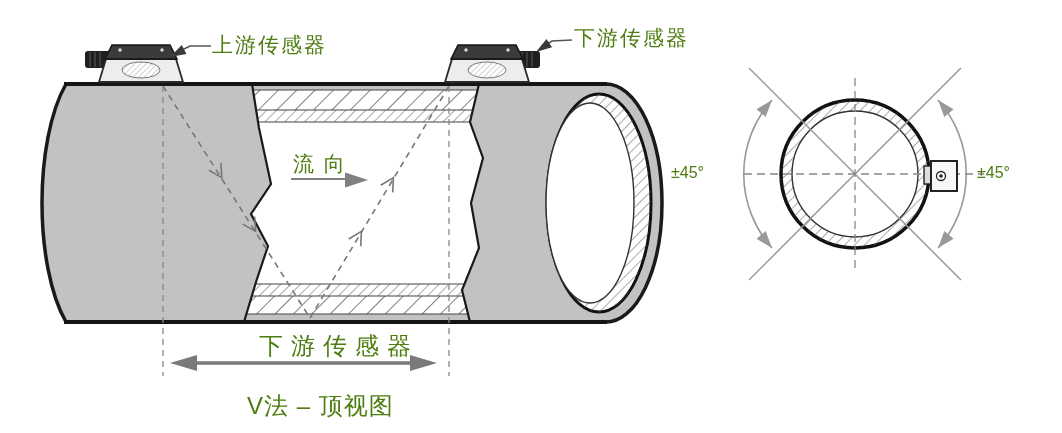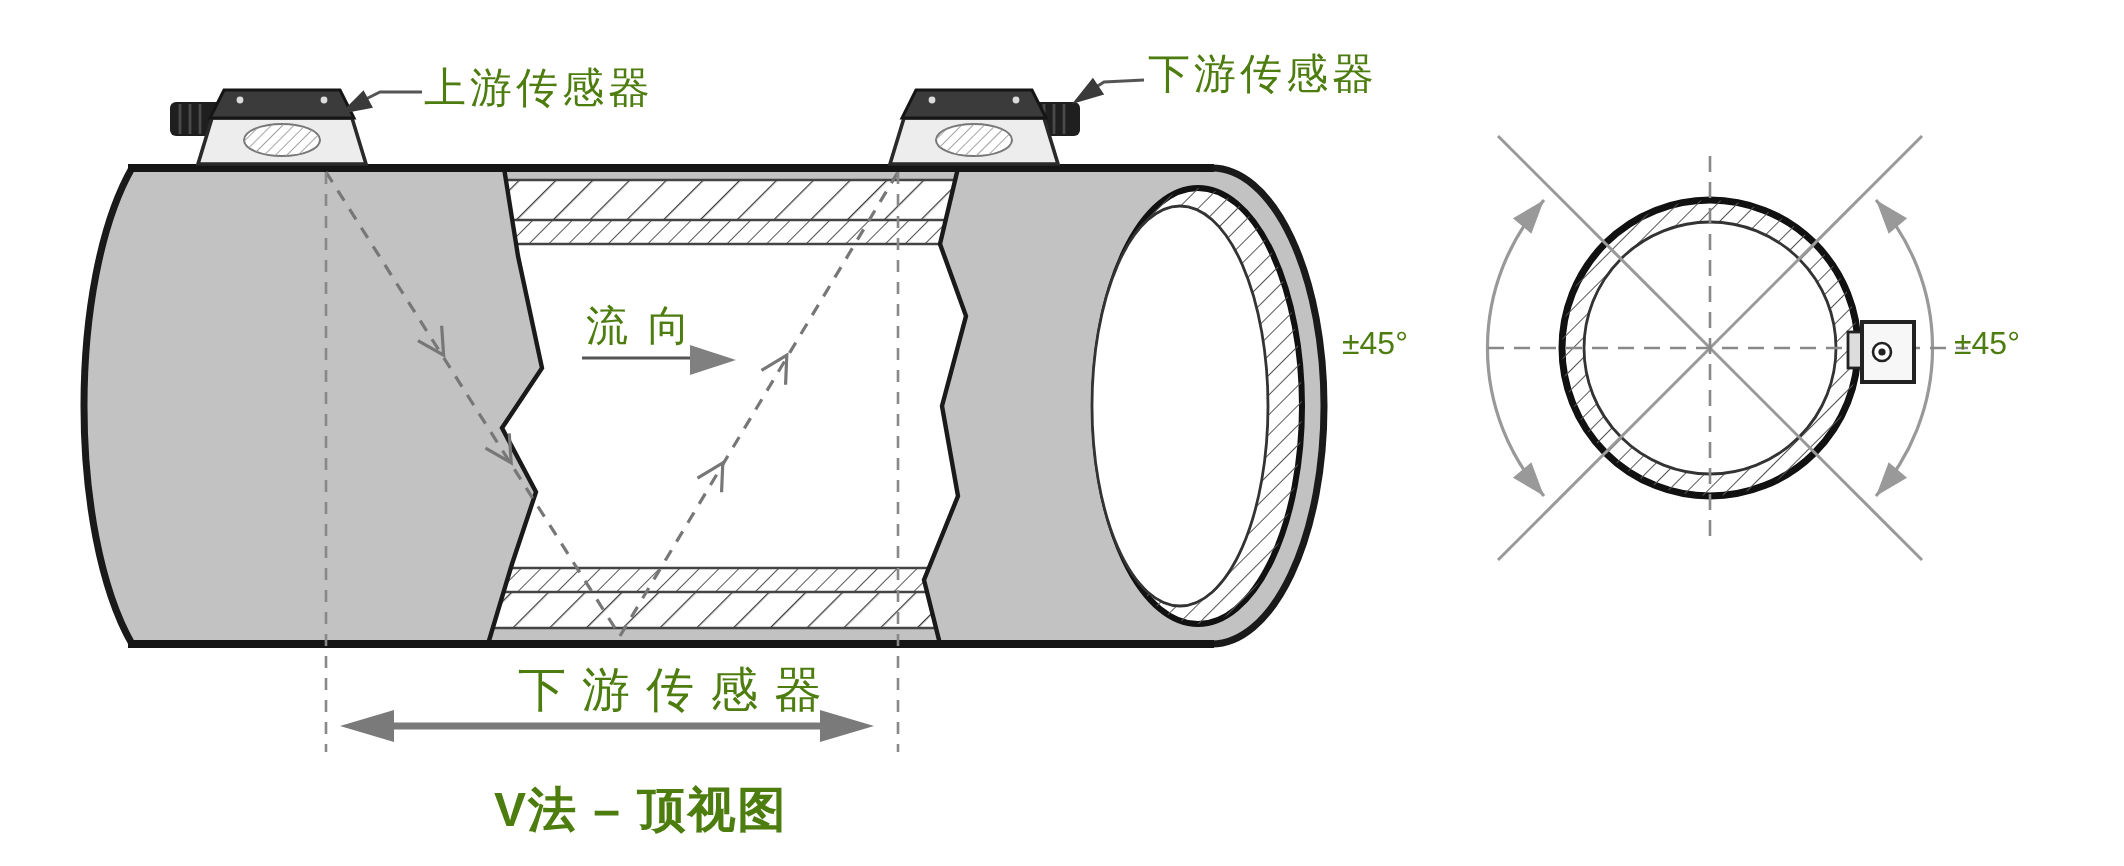--- a/index.html
+++ b/index.html
@@ -168,17 +168,17 @@
       <circle cx="941" cy="176" r="4.5" fill="#ffffff" stroke="#222" stroke-width="1.3"></circle>
       <circle cx="941" cy="176" r="1.8" fill="#222"></circle>
     </g>
   </g>
 </svg>
 
 <span class="label lbl-sensor" style="left:212px;top:34px;">上游传感器</span>
 <span class="label lbl-sensor" style="left:574px;top:27px;">下游传感器</span>
 <span class="label lbl-flow" style="left:293px;top:153px;">流 向</span>
 <span class="label lbl-distance" style="left:259px;top:334px;">下游传感器</span>
-<span class="label lbl-caption" style="left:247px;top:394px;font-weight:bold;">V法 – 顶视图</span>
+<span class="label lbl-caption" style="left:247px;top:394px;">V法 – 顶视图</span>
 <span class="label lbl-angle" style="left:671px;top:165px;">±45°</span>
 <span class="label lbl-angle" style="left:977px;top:165px;">±45°</span>
 
 </div>
 
 </body></html>

